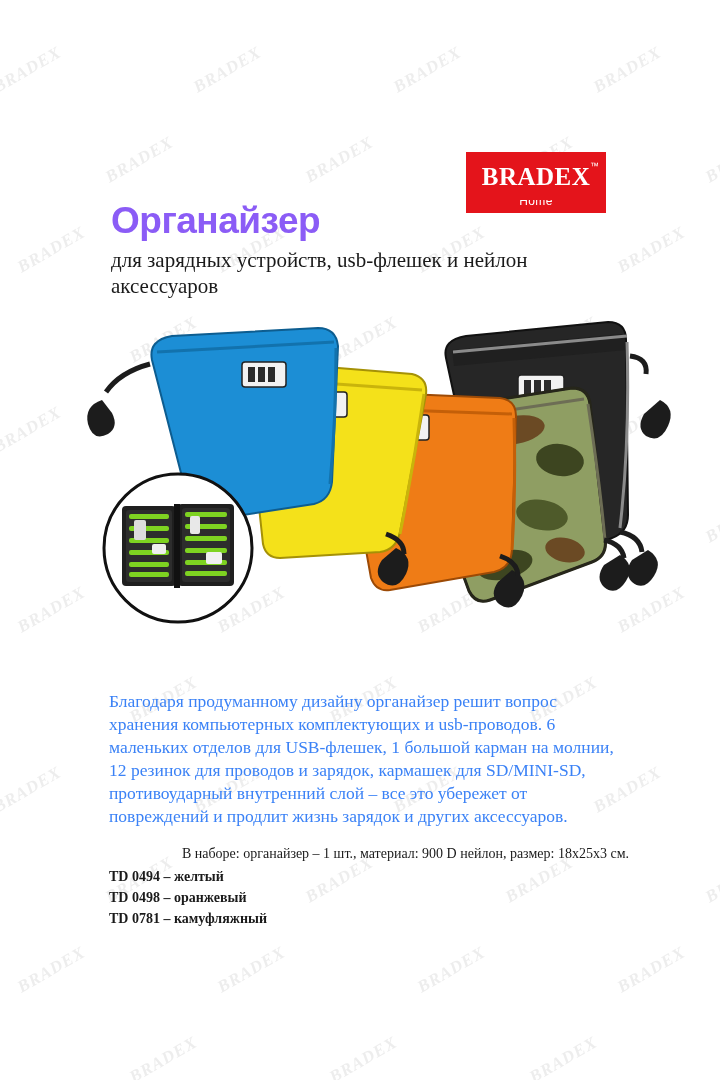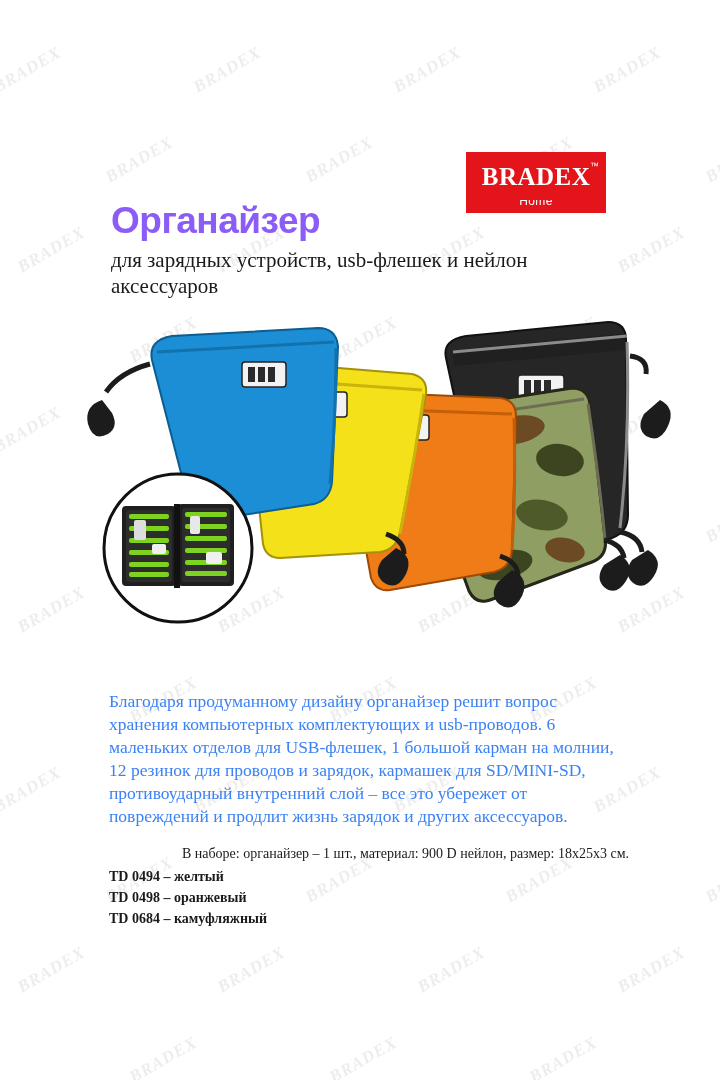--- a/index.html
+++ b/index.html
@@ -359,16 +359,16 @@
 <p id="set-info">В наборе: органайзер – 1 шт., материал: 900 D нейлон, размер: 18х25х3 см.</p>
 
 <div id="skus">
   <div class="sku-row">
     <span class="sku-cell">TD 0494 – желтый</span>
   </div>
   <div class="sku-row">
     <span class="sku-cell">TD 0498 – оранжевый</span>
   </div>
   <div class="sku-row">
-    <span class="sku-cell">TD 0684 – камуфляжный</span>
+    <span class="sku-cell">TD 0781 – камуфляжный</span>
     <span class="sku-cell"></span>
   </div>
 </div>
 
 </body></html>

